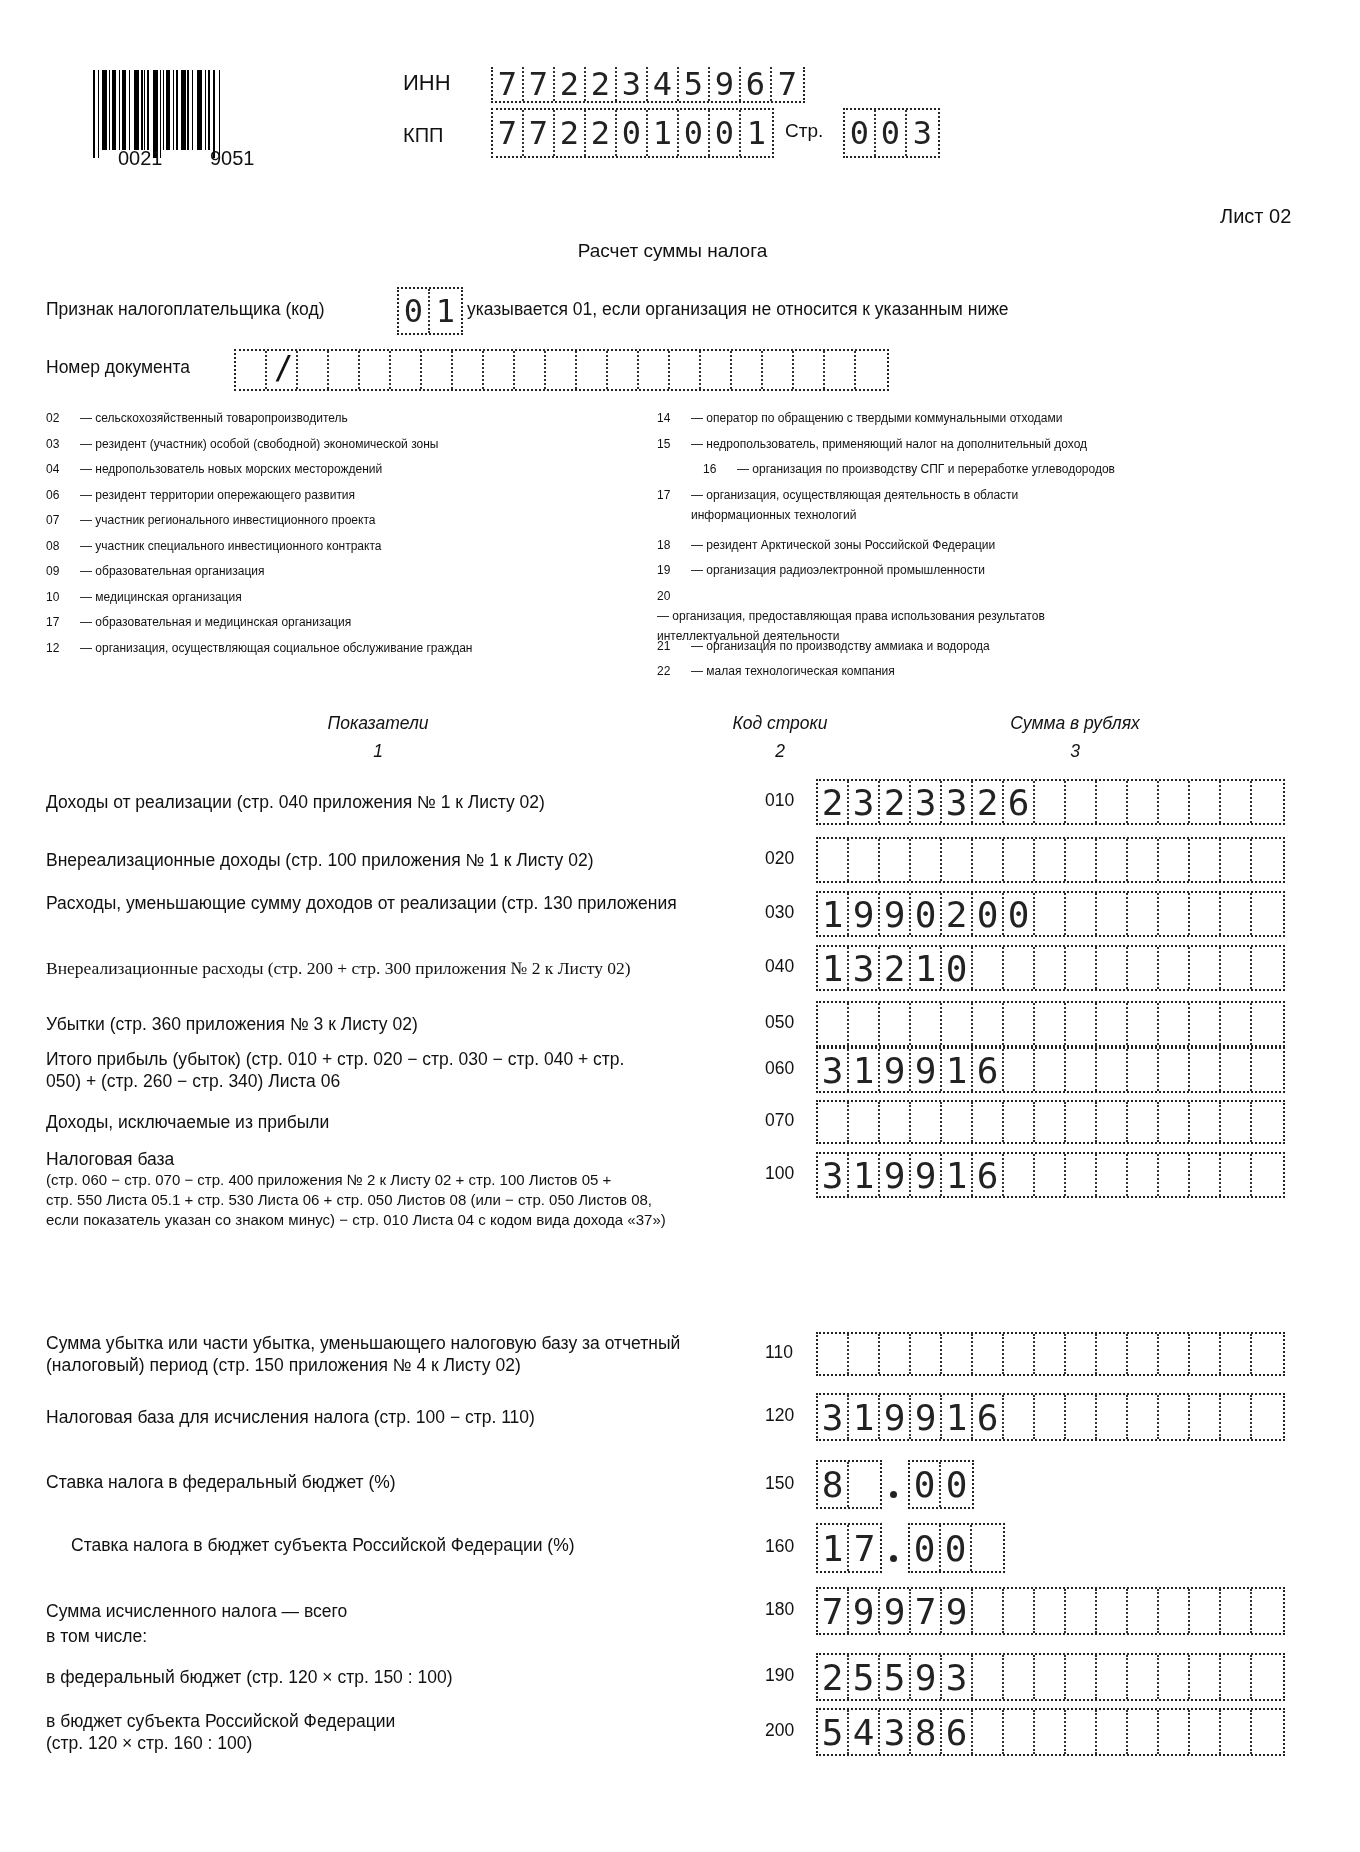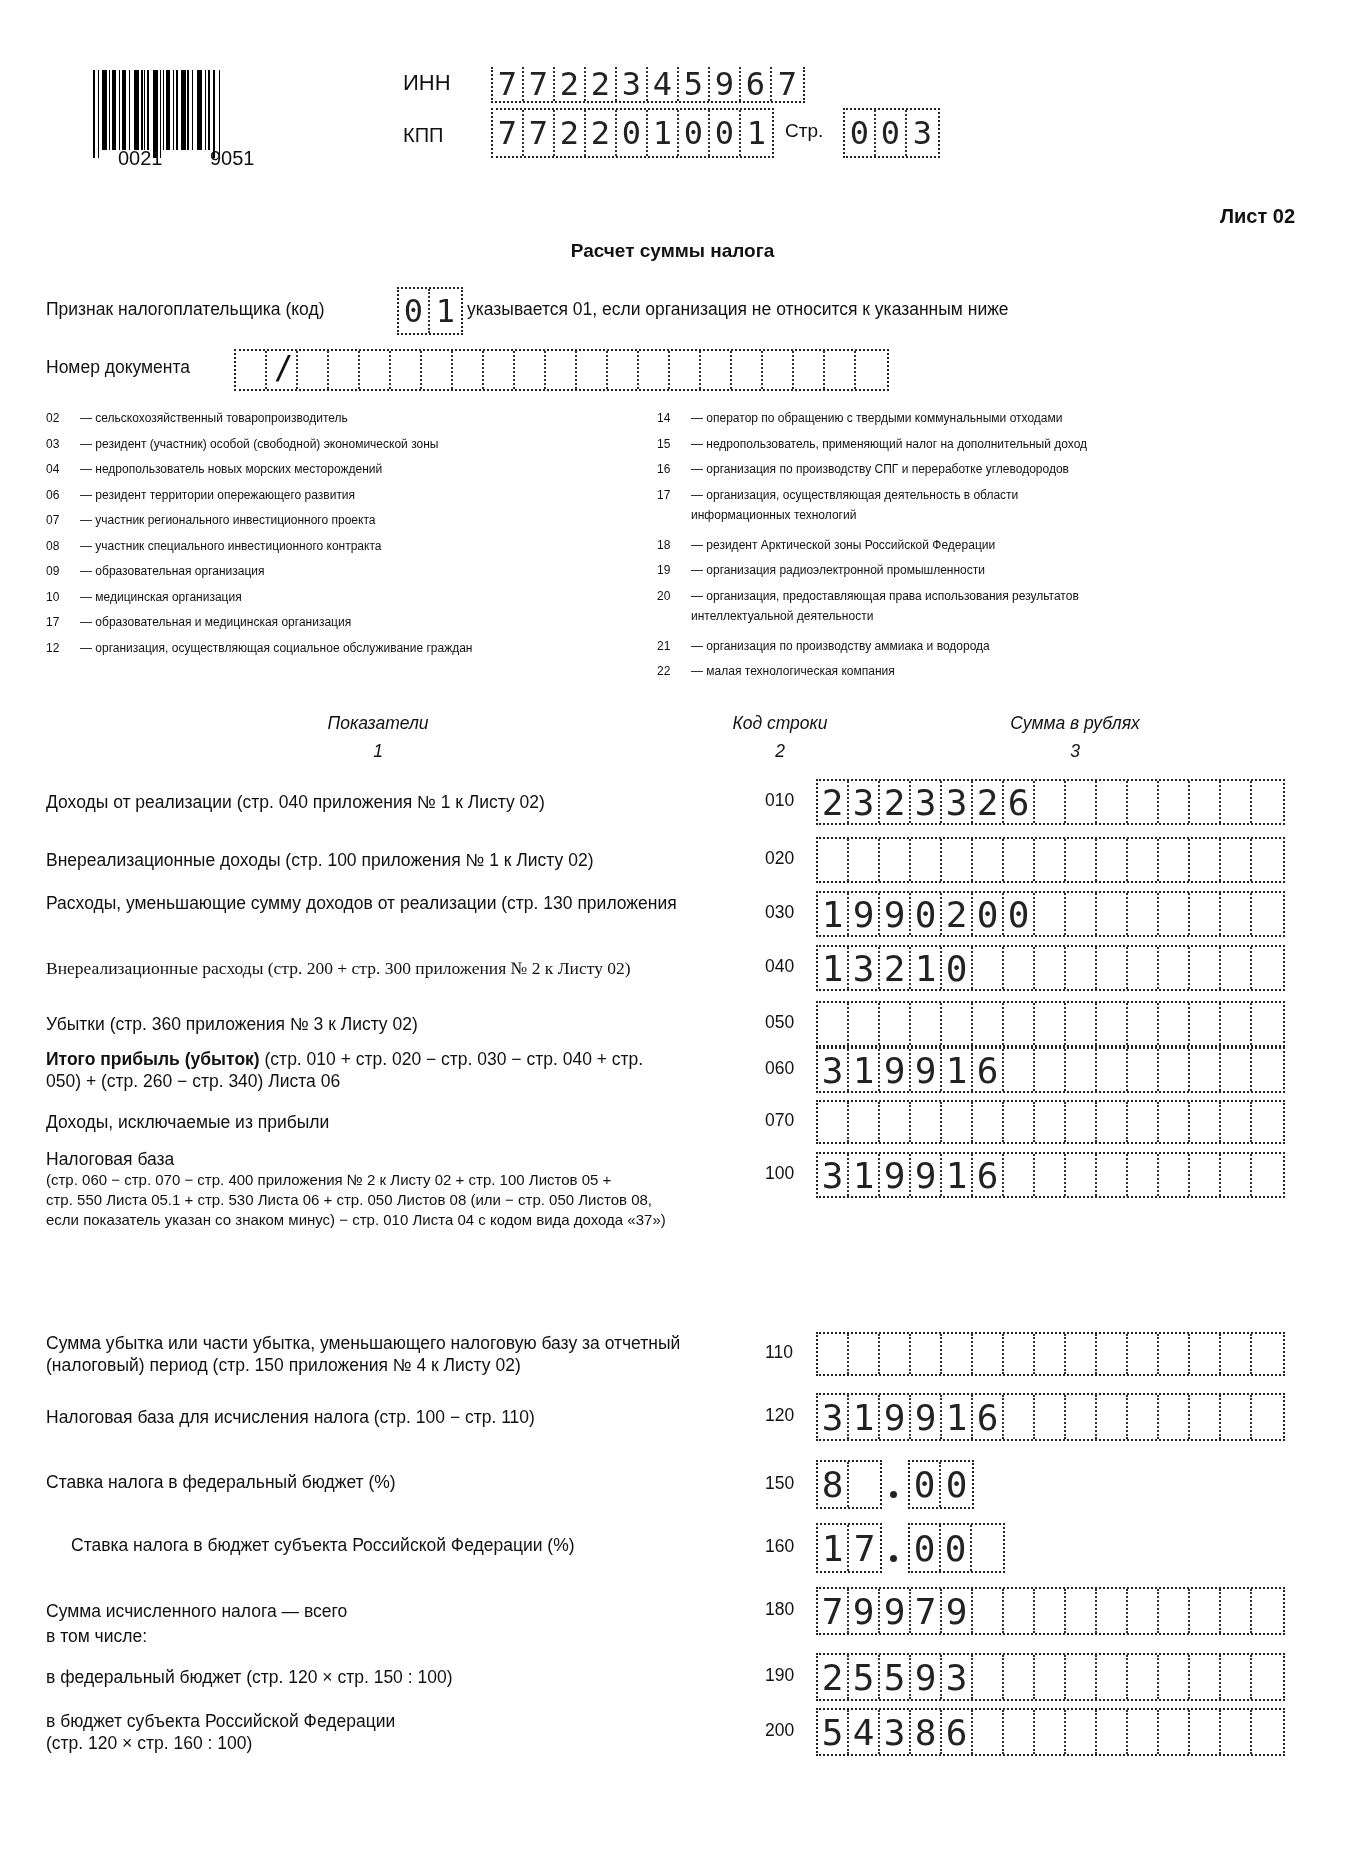--- a/index.html
+++ b/index.html
@@ -1,21 +1,21 @@
 <!DOCTYPE html>
 <html><head>
 <meta charset="utf-8">
 <style>
   html, body { margin:0; padding:0; background:#ffffff; }
   body { width:1360px; height:1852px; position:relative; overflow:hidden;
          font-family:"Liberation Sans", sans-serif; color:#111; }
   .abs { position:absolute; }
   .txt { font-size:17.5px; line-height:22px; white-space:nowrap; }
   .small { font-size:15.5px; line-height:20px; white-space:nowrap; }
-  .bold { font-weight:bold; }
+  .bold { font-weight:normal; }
   .ital { font-style:italic; }
   
   .comb { position:absolute; display:flex; border:2px dotted #222; box-sizing:border-box; }
   .comb.notop { border-top:none; }
   .cell { width:31px; box-sizing:border-box; border-right:2px dotted #333;
           font-family:"DejaVu Sans Mono", monospace; font-size:32px; color:#222;
           display:flex; align-items:center; justify-content:center; font-weight:normal; }
   .cell:last-child { border-right:none; }
   .comb.big .cell { font-size:36px; }
   
@@ -203,39 +203,39 @@
 <div id="codes-right">
     <div class="legend-row" style="left: 657px; top: 408px;">
       <span class="code" style="width: 34px;">14</span>
       <div>— оператор по обращению с твердыми коммунальными отходами</div>
     </div>
     <div class="legend-row" style="left: 657px; top: 433.5px;">
       <span class="code" style="width: 34px;">15</span>
       <div>— недропользователь, применяющий налог на дополнительный доход</div>
     </div>
     <div class="legend-row" style="left: 657px; top: 459px;">
-      <span class="code" style="width: 34px;">16</span>
+      <span class="code" style="width: 34px; margin-left: 46px;">16</span>
       <div>— организация по производству СПГ и переработке углеводородов</div>
     </div>
     <div class="legend-row" style="left: 657px; top: 484.5px;">
       <span class="code" style="width: 34px;">17</span>
       <div>
         <div>— организация, осуществляющая деятельность в области</div>
         <div style="padding-left: 0px; margin-left: 0px;">информационных технологий</div>
       </div>
     </div>
     <div class="legend-row" style="left: 657px; top: 534.5px;">
       <span class="code" style="width: 34px;">18</span>
       <div>— резидент Арктической зоны Российской Федерации</div>
     </div>
     <div class="legend-row" style="left: 657px; top: 560px;">
       <span class="code" style="width: 34px;">19</span>
       <div>— организация радиоэлектронной промышленности</div>
     </div>
-    <div class="legend-row" style="left: 657px; top: 585.5px;">
+    <div class="legend-row" style="left: 657px; top: 585.5px; flex-direction: column;">
       <span class="code" style="width: 34px;">20</span>
       <div>
         <div>— организация, предоставляющая права использования результатов</div>
         <div style="padding-left: 0px; margin-left: 0px;">интеллектуальной деятельности</div>
       </div>
     </div>
     <div class="legend-row" style="left: 657px; top: 635.5px;">
       <span class="code" style="width: 34px;">21</span>
       <div>— организация по производству аммиака и водорода</div>
     </div>

